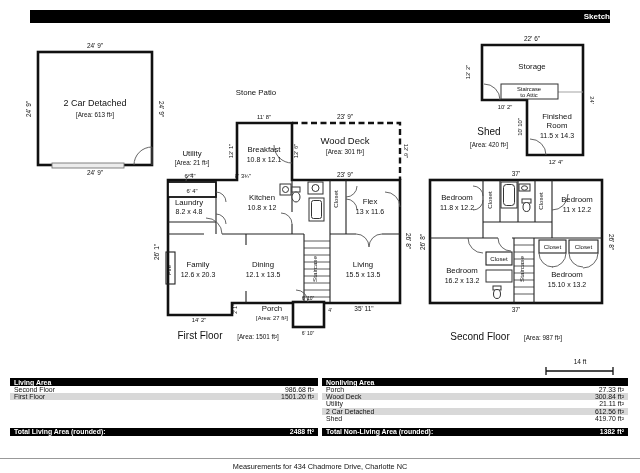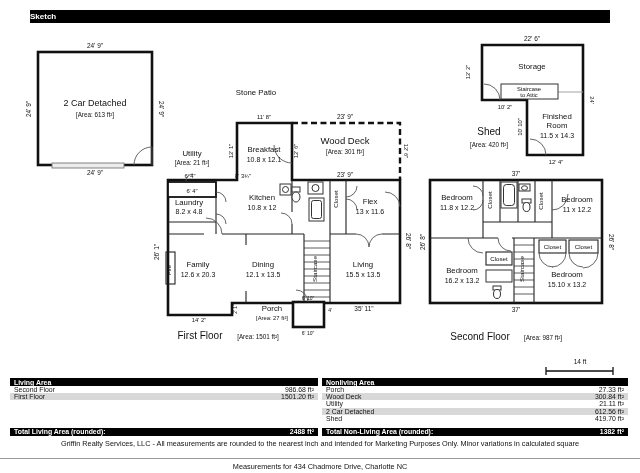--- a/index.html
+++ b/index.html
@@ -1,19 +1,19 @@
 <!DOCTYPE html>
 <html><head>
 <meta charset="utf-8">
 <style>
   html,body{margin:0;padding:0;background:#fff;}
   .page{position:relative;width:640px;height:473px;background:#fff;overflow:hidden;
         font-family:"Liberation Sans", sans-serif;color:#111;}
   .titlebar{position:absolute;left:30px;top:10px;width:580px;height:13px;background:#000;
-            color:#fff;font-size:8px;font-weight:bold;text-align:left;line-height:13px;}
+            color:#fff;font-size:8px;font-weight:bold;text-align:right;line-height:13px;}
   svg{position:absolute;left:0;top:0;}
   svg text{font-family:"Liberation Sans", sans-serif;fill:#111;text-anchor:middle;}
   .w3{stroke:#111;stroke-width:2.6;fill:#fff;}
   .w3n{stroke:#111;stroke-width:2.4;fill:none;}
   .dash{stroke-dasharray:6 3.5;}
   .w2{stroke:#111;stroke-width:1.8;fill:#fff;}
   .thin{stroke:#222;stroke-width:1.1;fill:none;}
   .rung{stroke:#333;stroke-width:.8;fill:none;}
   .arc{stroke:#555;stroke-width:.9;fill:none;}
   .fix{stroke:#333;stroke-width:1;fill:#fff;}
@@ -252,18 +252,17 @@
       </div>
       <div class="tfill"></div>
       <div class="ttotal">
         <span>Total Non-Living Area (rounded):</span>
         <span>1382 ft²</span>
       </div>
     </div>
   </div>
 
   <div class="disclaimer">
-    <div>Griffin Realty Services, LLC - All measurements are rounded to the nearest inch and intended for Marketing Purposes Only.  Minor variations in calculated square</div>
   </div>
   <div class="sepline"></div>
   <div class="address">Measurements for 434 Chadmore Drive, Charlotte NC</div>
 
 </div>
 
 </body></html>

